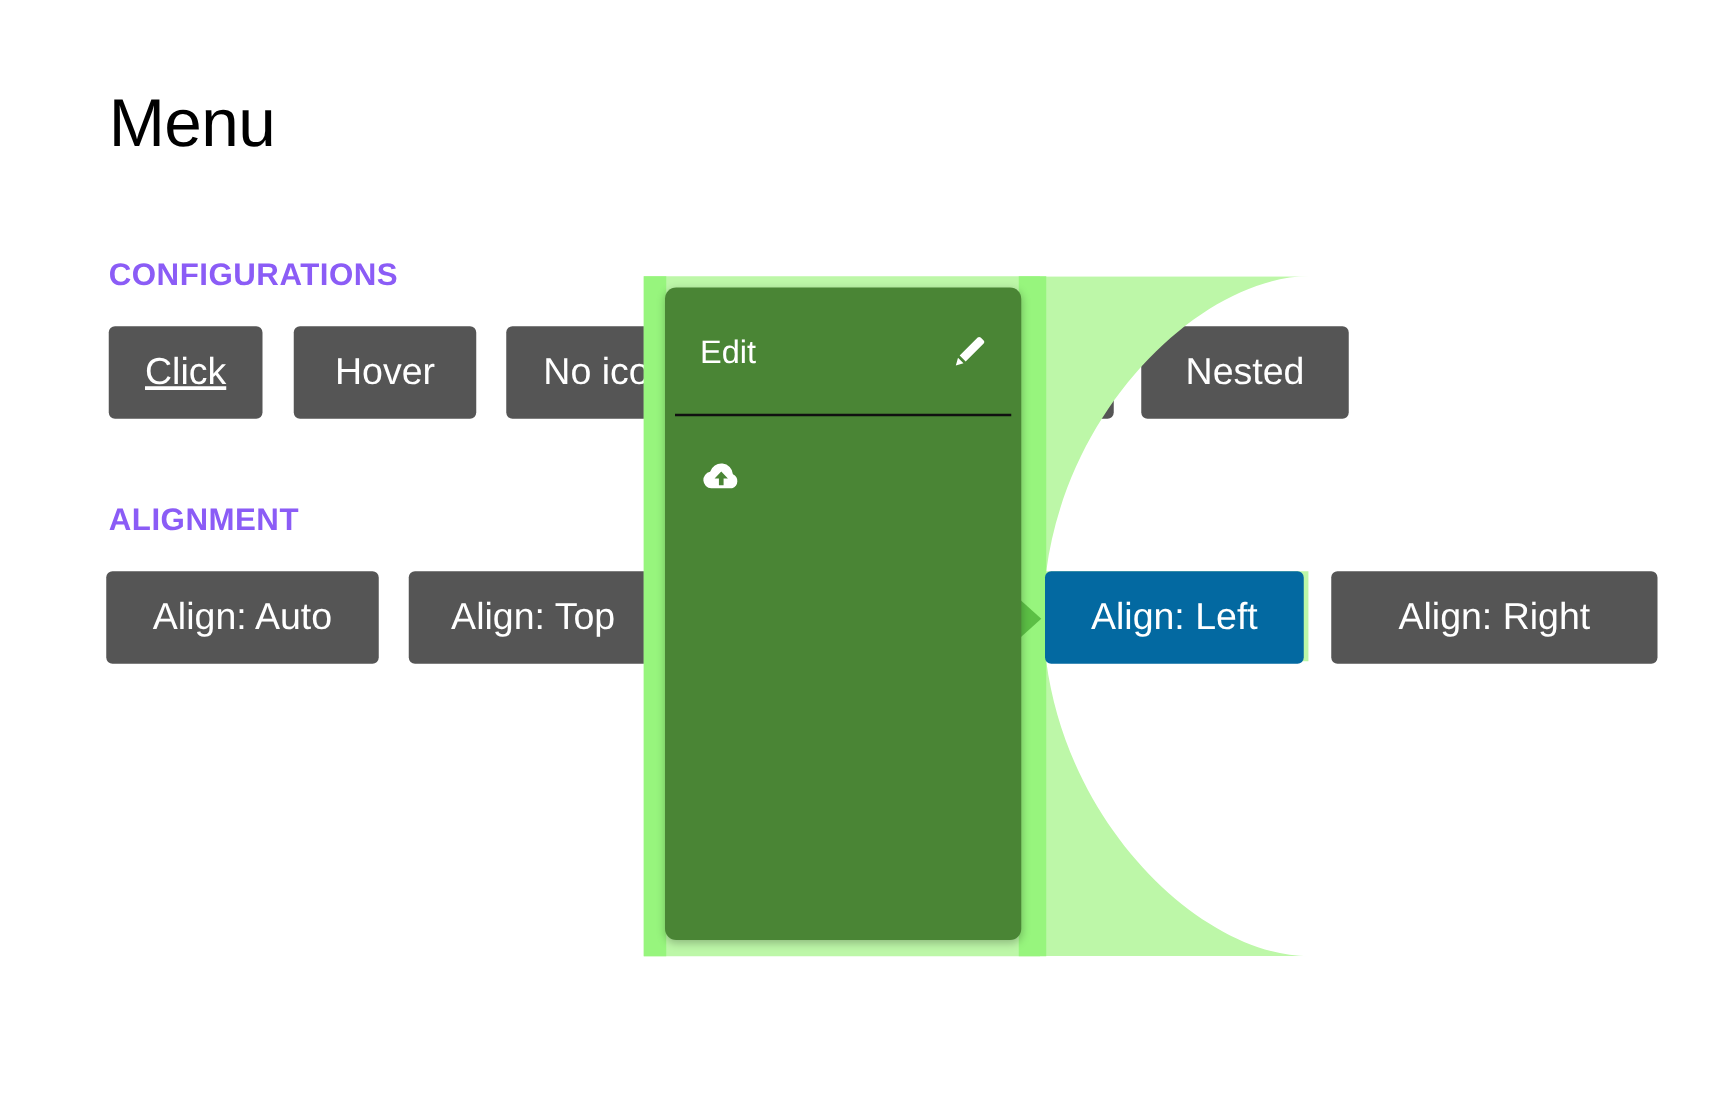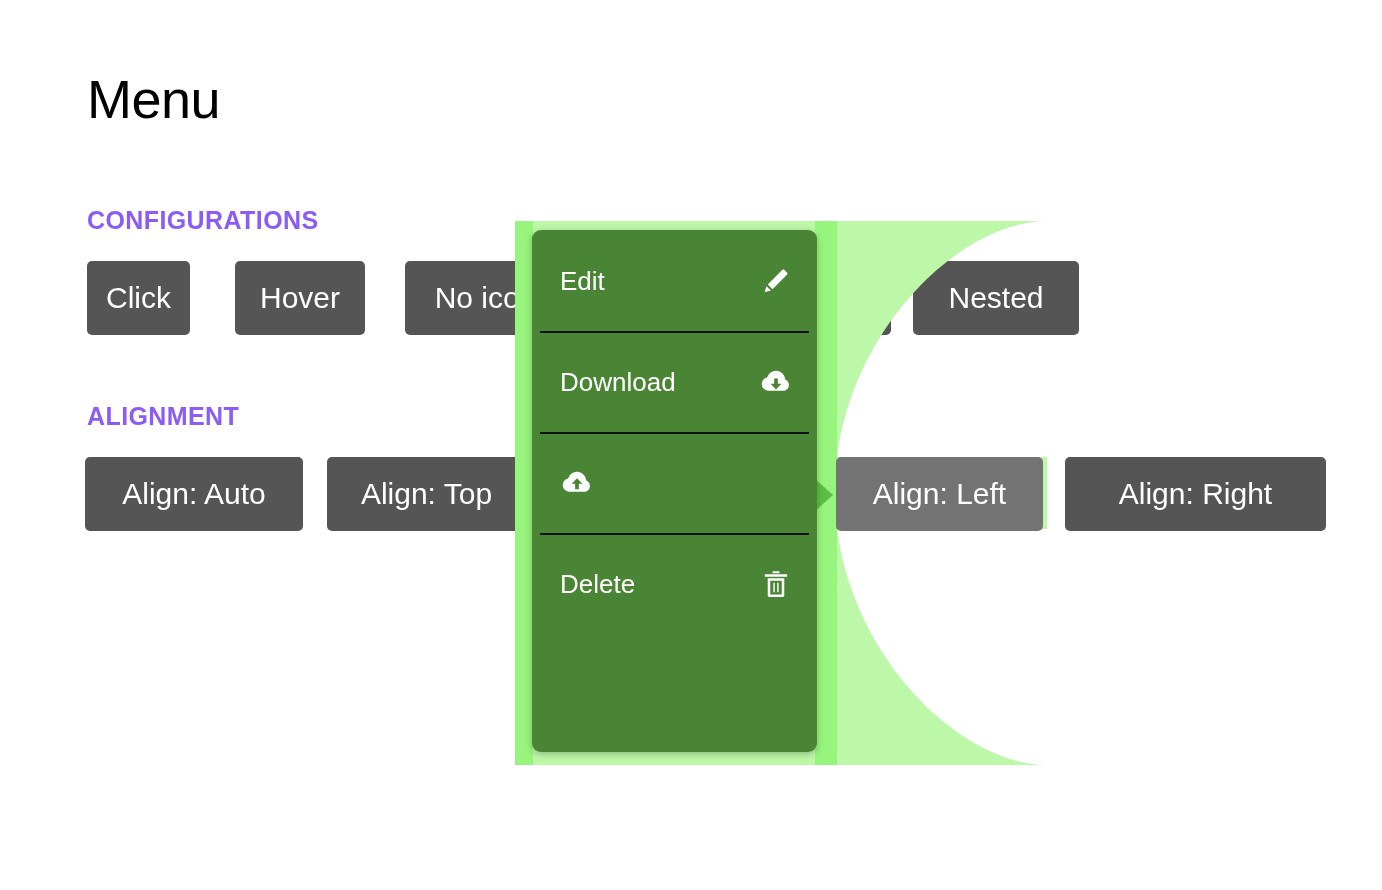--- a/index.html
+++ b/index.html
@@ -53,21 +53,21 @@
     line-height: 1;
     height: 74px;
     display: flex;
     align-items: center;
     justify-content: center;
     padding: 0 22px;
     white-space: nowrap;
     overflow: hidden;
   }
   .btn.is-active {
-    background: #737373;
+    background: #0369a1;
   }
 
   
   .menu-backdrop {
     position: absolute;
     left: 515px;
     top: 221px;
     width: 317px;
     height: 544px;
     background: #bdf7a8;
@@ -167,22 +167,22 @@
 </head>
 <body>
 
 <div class="page-title">Menu</div>
 
 <div class="section-label section-configurations">CONFIGURATIONS</div>
 
 <div class="section-label section-alignment">ALIGNMENT</div>
 
 <div>
-  <button class="btn" style="left:87px;  width:103px; top:261px;">Click</button>
-  <button class="btn" style="left:235px; width:130px; top:261px;">Hover</button>
+  <button class="btn" style="left:87px;  width:123px; top:261px;text-decoration:underline;">Click</button>
+  <button class="btn" style="left:235px; width:146px; top:261px;">Hover</button>
   <button class="btn" style="left:405px; width:176px; top:261px;">No icons</button>
   <button class="btn" style="left:604px; width:287px; top:261px;">Width: 300</button>
   <button class="btn" style="left:913px; width:166px; top:261px;">Nested</button>
 </div>
 
 <div>
   <button class="btn" style="left:85px;   width:218px; top:457px;">Align: Auto</button>
   <button class="btn" style="left:327px;  width:199px; top:457px;">Align: Top</button>
   <button class="btn" style="left:604px;  width:210px; top:457px;">Align: Bottom</button>
   <button class="btn is-active" style="left:836px;  width:207px; top:457px; z-index:40;">Align: Left</button>
@@ -205,45 +205,25 @@
   <div class="menu-item">
     <span class="menu-item-label">Edit</span>
     <span class="menu-item-icon">
       <svg viewBox="0 0 24 24" width="32" height="32">
         <path d="M3.5 20.5l4.6-1.3-3.3-3.3-1.3 4.6z"></path>
         <path d="M9.4 18.2L5.8 14.6 16.6 3.8c.5-.5 1.3-.5 1.8 0l1.8 1.8c.5.5.5 1.3 0 1.8L9.4 18.2z"></path>
       </svg>
     </span>
   </div>
 
-  <div class="menu-item">
-    <span class="menu-item-label">Download</span>
-    <span class="menu-item-icon">
-      <svg viewBox="0 0 24 24" width="32" height="32">
-        <path d="M19 10.1A7 7 0 0 0 5.3 8.6 5 5 0 0 0 6 18.5h12.5A4.5 4.5 0 0 0 19 10.1z"></path>
-        <path d="M12 17.6l-4-4.2h2.6V9.4h2.8v4h2.6l-4 4.2z" fill="#4a8535"></path>
-      </svg>
-    </span>
-  </div>
 
   <div class="menu-item">
     <span class="menu-item-icon">
       <svg viewBox="0 0 24 24" width="32" height="32">
         <path d="M19 10.1A7 7 0 0 0 5.3 8.6 5 5 0 0 0 6 18.5h12.5A4.5 4.5 0 0 0 19 10.1z"></path>
         <path d="M12 8.4l4 4.2h-2.6v4h-2.8v-4H8l4-4.2z" fill="#4a8535"></path>
       </svg>
     </span>
   </div>
 
 
-  <div class="menu-item">
-    <span class="menu-item-label">Delete</span>
-    <span class="menu-item-icon">
-      <svg viewBox="0 0 24 24" width="32" height="32">
-        <path d="M9.4 2.4h5.2v1.5H9.4z"></path>
-        <path d="M3.6 4.6h16.8v1.9H3.6z"></path>
-        <path d="M5.8 7.6h12.4v13.1a1 1 0 0 1-1 1H6.8a1 1 0 0 1-1-1V7.6zm1.9 1.9v10.3h8.6V9.5H7.7z"></path>
-        <path d="M10 11.1h1.1v7.1H10zM12.9 11.1H14v7.1h-1.1z"></path>
-      </svg>
-    </span>
-  </div>
 
 </div>
 
 </body></html>

